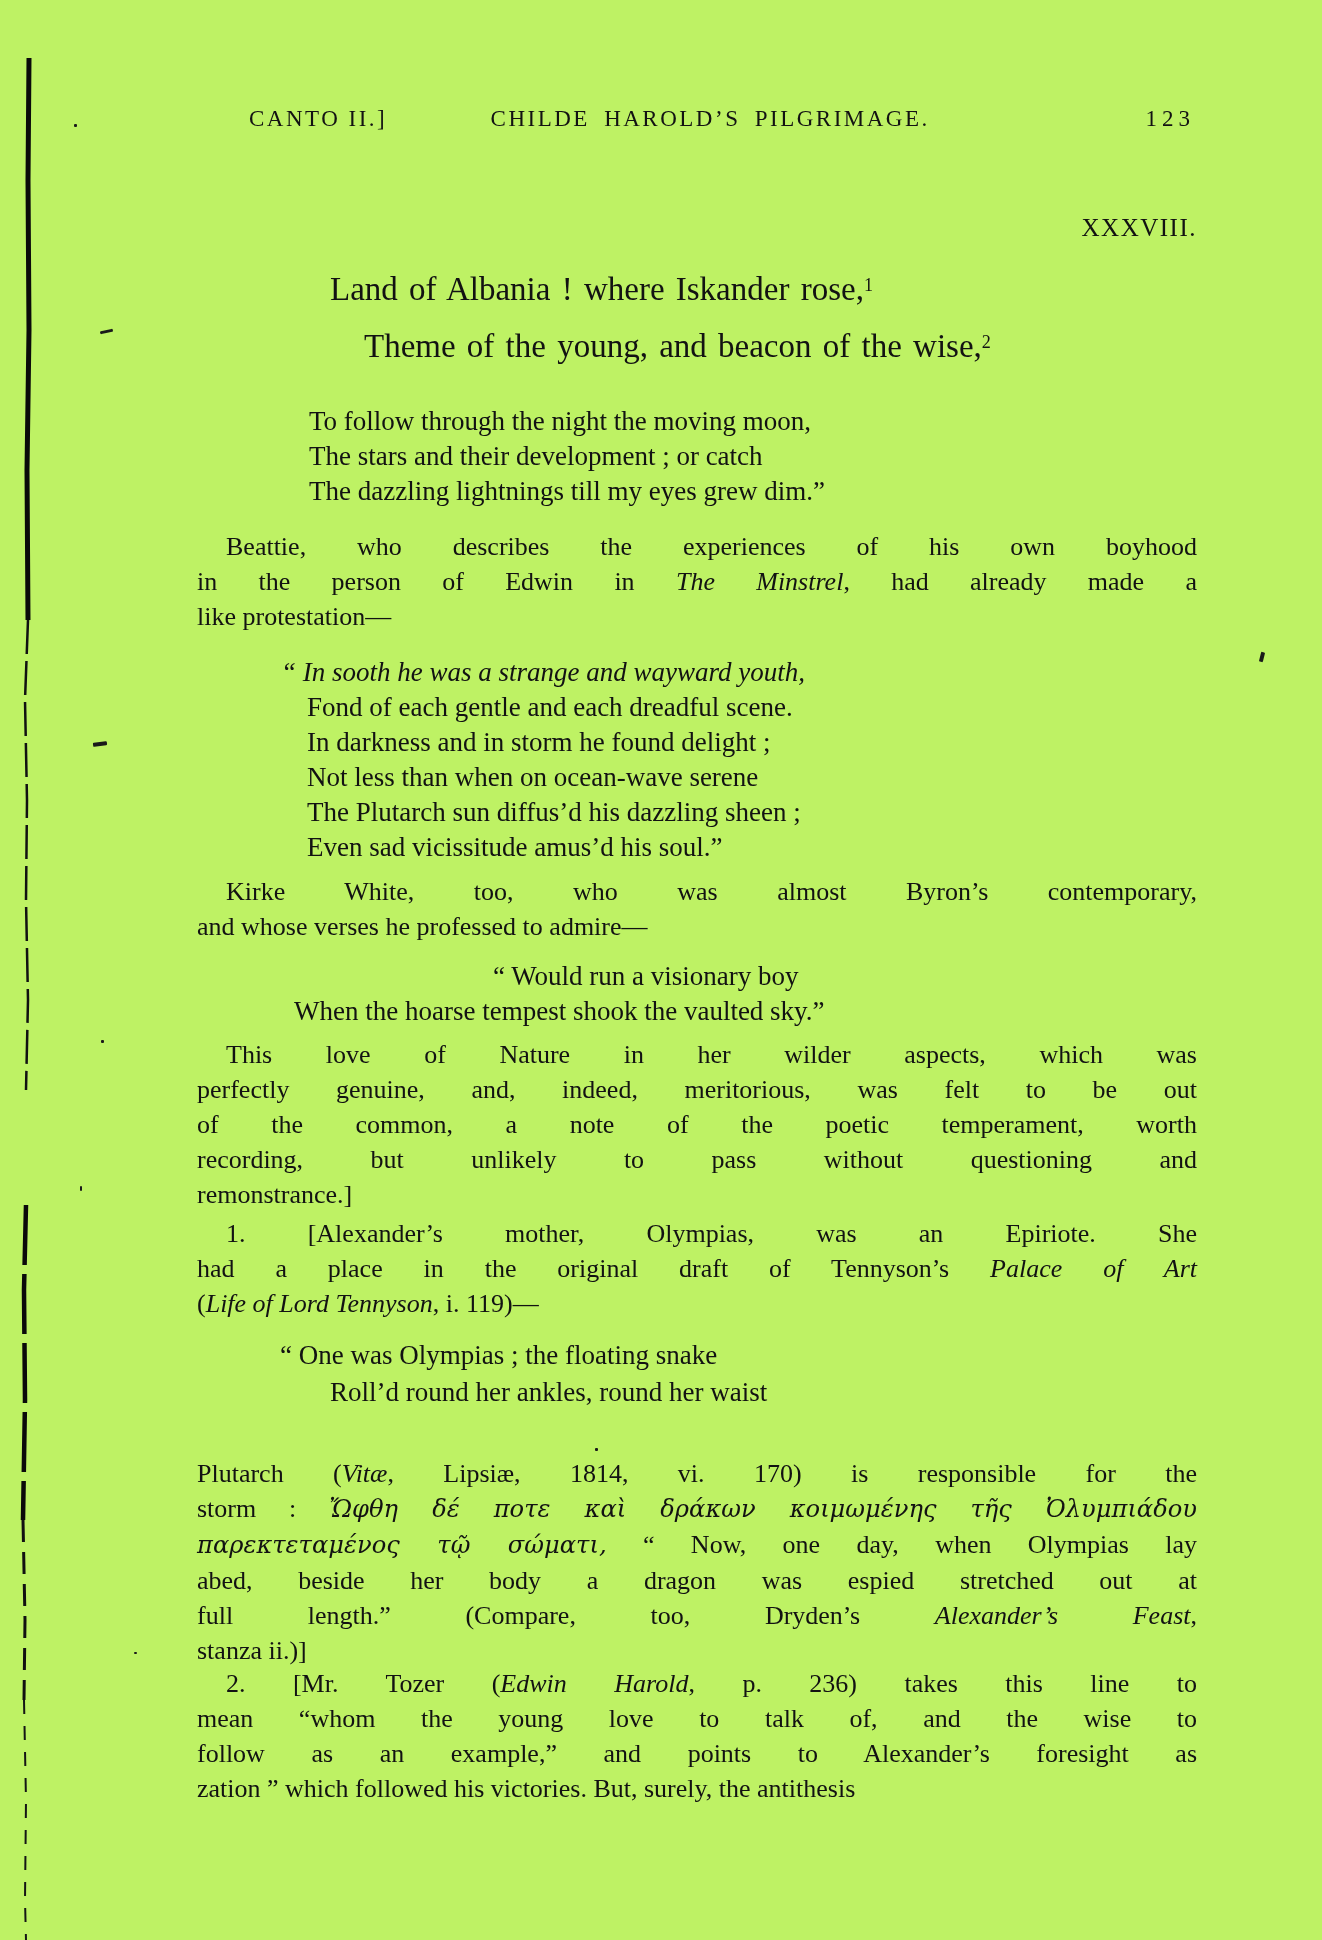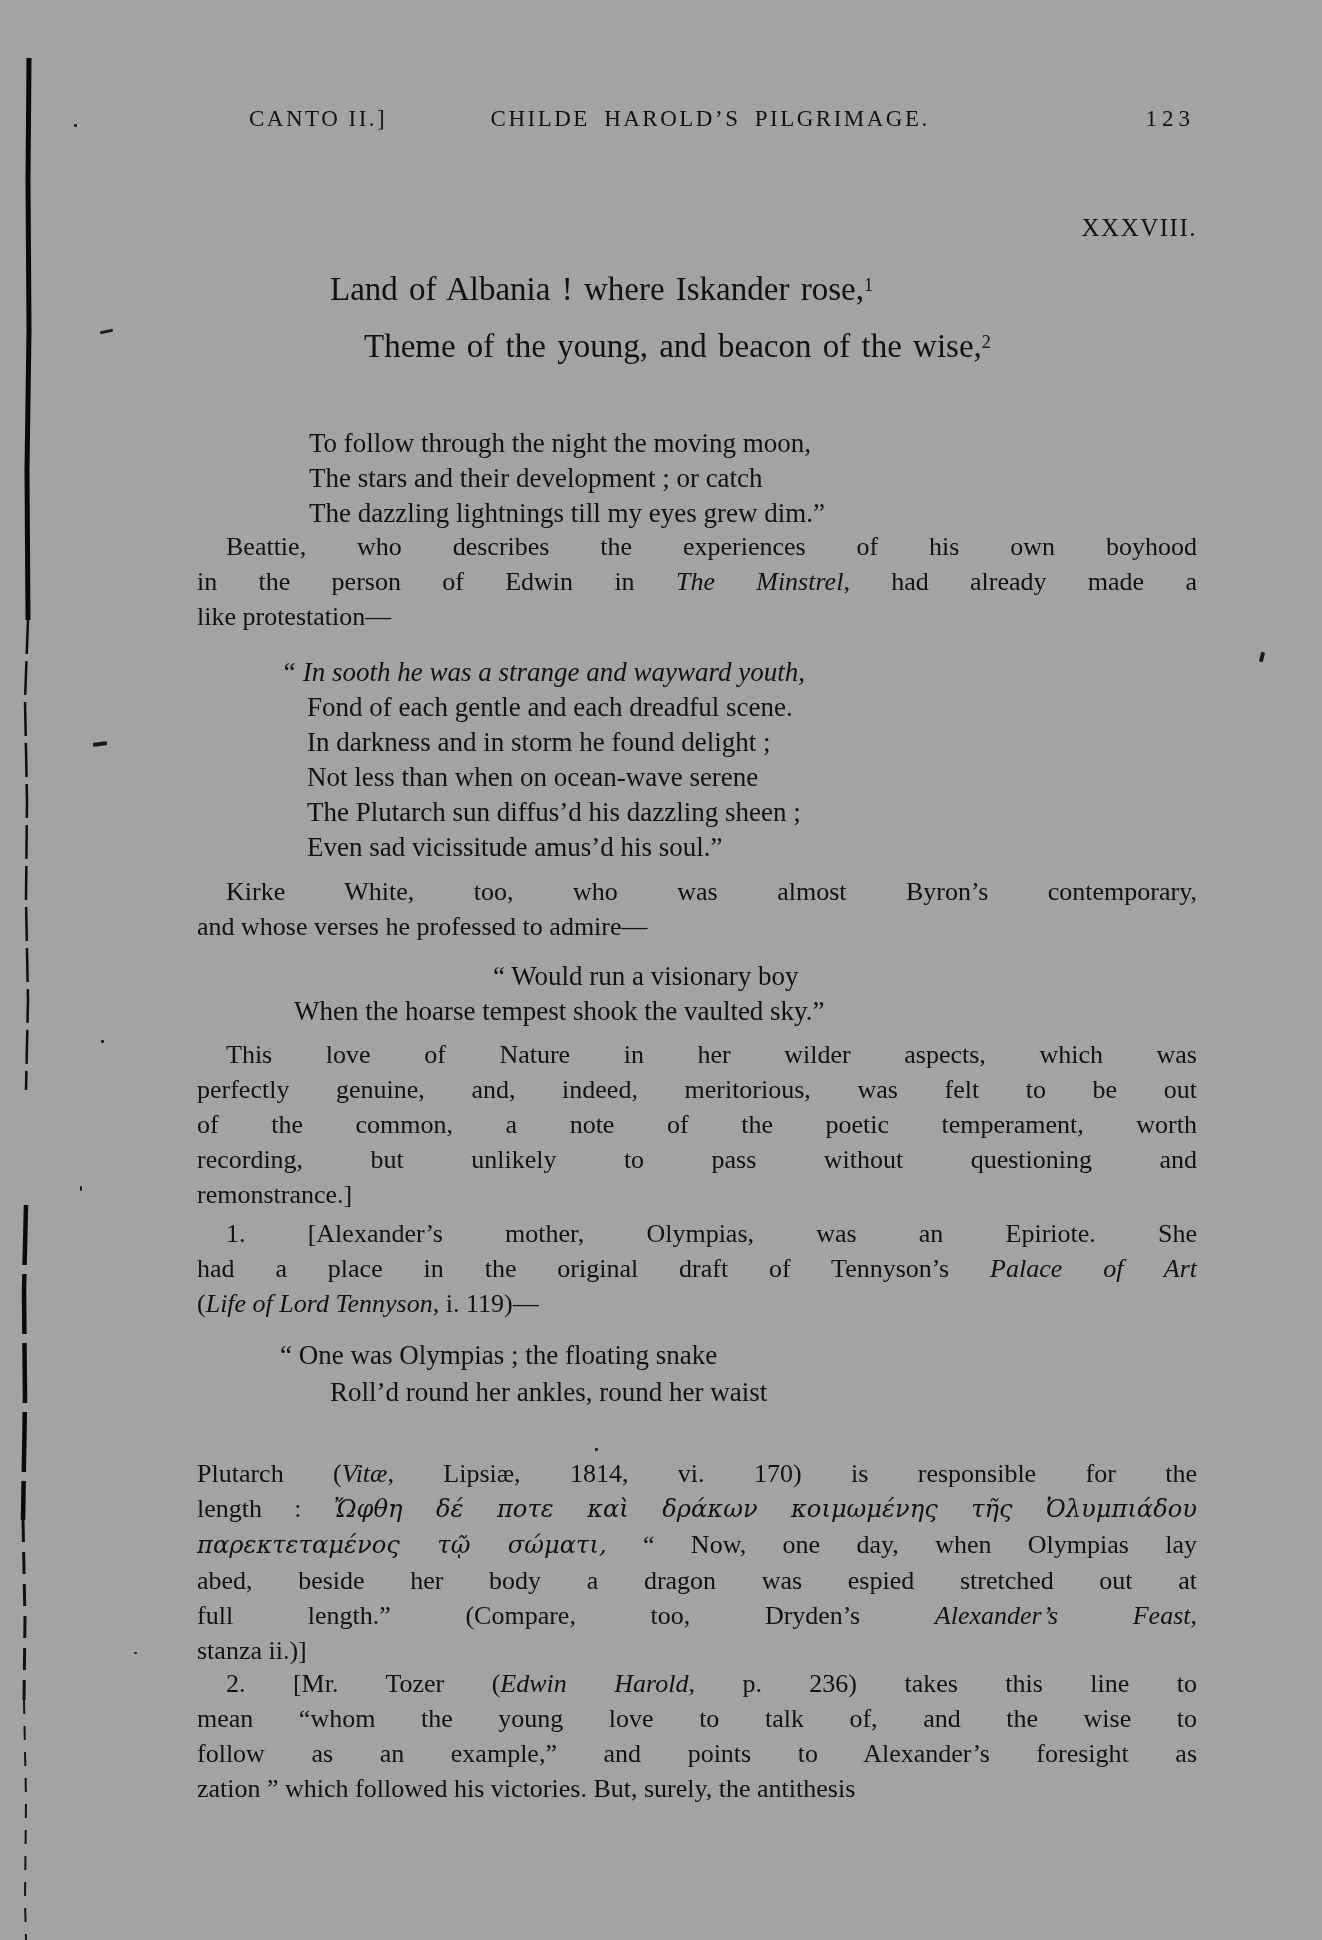--- a/index.html
+++ b/index.html
@@ -1,39 +1,39 @@
 <!DOCTYPE html>
 <html><head>
 <meta charset="utf-8">
 <style>
   html,body{margin:0;padding:0;background:#e8e8e4;}
   .page{
     position:relative;
     width:1322px;height:1940px;
-    background:#a3a3a3;
+    background:#bef264;
     font-family:"Liberation Serif","DejaVu Serif",serif;
     color:#121212;
     overflow:hidden;
     margin:0 auto;
   }
   .tb{position:absolute;left:197px;top:0;width:1000px;height:1940px;}
   
   .header{position:absolute;top:106px;left:0;width:1000px;height:34px;font-size:23px;letter-spacing:2.5px;white-space:nowrap;}
   .h-canto{position:absolute;left:52px;top:0;}
   .h-title{position:absolute;left:50%;transform:translateX(-47%);top:0;word-spacing:6px;}
   .h-page{position:absolute;right:2px;top:0;letter-spacing:5px;}
   
   .stanza-num{position:absolute;top:214px;left:0;width:1000px;text-align:right;font-size:25px;letter-spacing:1.5px;}
   
   .poem-l1{position:absolute;top:271px;left:133px;font-size:33px;white-space:nowrap;word-spacing:3px;}
   .poem-l2{position:absolute;top:328px;left:167px;font-size:33px;white-space:nowrap;word-spacing:3px;}
   .fnref{font-size:0.55em;vertical-align:9px;line-height:0;}
   
   .verse{position:absolute;font-size:27px;line-height:35px;white-space:nowrap;}
-  .v-top{top:426px;left:112px;}
+  .v-top{top:404px;left:112px;}
   .v-minstrel{top:655px;left:110px;}
   .v-minstrel .hang{margin-left:-26px;font-style:italic;}
   .v-kirke{top:959px;left:0;}
   .v-kirke .k1{padding-left:296px;}
   .v-kirke .k2{padding-left:97px;}
   .v-olym{top:1337px;left:83px;line-height:37px;}
   .v-olym .o2{padding-left:50px;text-align:center;}
   .v-olym .o3{padding-left:52px;}
   
   .para{position:absolute;left:0;width:1000px;font-size:26px;line-height:35px;}
@@ -136,21 +136,21 @@
         <div class="pline last"><span>(</span><span class="it">Life of Lord Tennyson</span><span>, i. 119)—</span></div>
       </div>
 
     <div class="verse v-olym">
       <div>“ One was Olympias ; the floating snake</div>
       <div class="o2">Roll’d round her ankles, round her waist</div>
     </div>
 
     <div class="para p-plutarch">
         <div class="pline"><span>Plutarch (</span><span class="it">Vitæ</span><span>, Lipsiæ, 1814, vi. 170) is responsible for the</span></div>
-        <div class="pline"><span>length : </span><span class="gk">Ὤφθη δέ ποτε καὶ δράκων κοιμωμένης τῆς Ὀλυμπιάδου</span></div>
+        <div class="pline"><span>storm : </span><span class="gk">Ὤφθη δέ ποτε καὶ δράκων κοιμωμένης τῆς Ὀλυμπιάδου</span></div>
         <div class="pline"><span class="gk">παρεκτεταμένος τῷ σώματι,</span><span> “ Now, one day, when Olympias lay</span></div>
         <div class="pline"><span>abed, beside her body a dragon was espied stretched out at</span></div>
         <div class="pline"><span>full length.”   (Compare, too, Dryden’s </span><span class="it">Alexander’s Feast</span><span>,</span></div>
         <div class="pline last"><span>stanza ii.)]</span></div>
       </div>
 
     <div class="para p-fn2">
         <div class="pline ind"><span>2. [Mr. Tozer (</span><span class="it">Edwin Harold</span><span>, p. 236) takes this line to</span></div>
         <div class="pline"><span>mean “whom the young love to talk of, and  the  wise to</span></div>
         <div class="pline"><span>follow as an example,” and points to Alexander’s foresight as</span></div>

